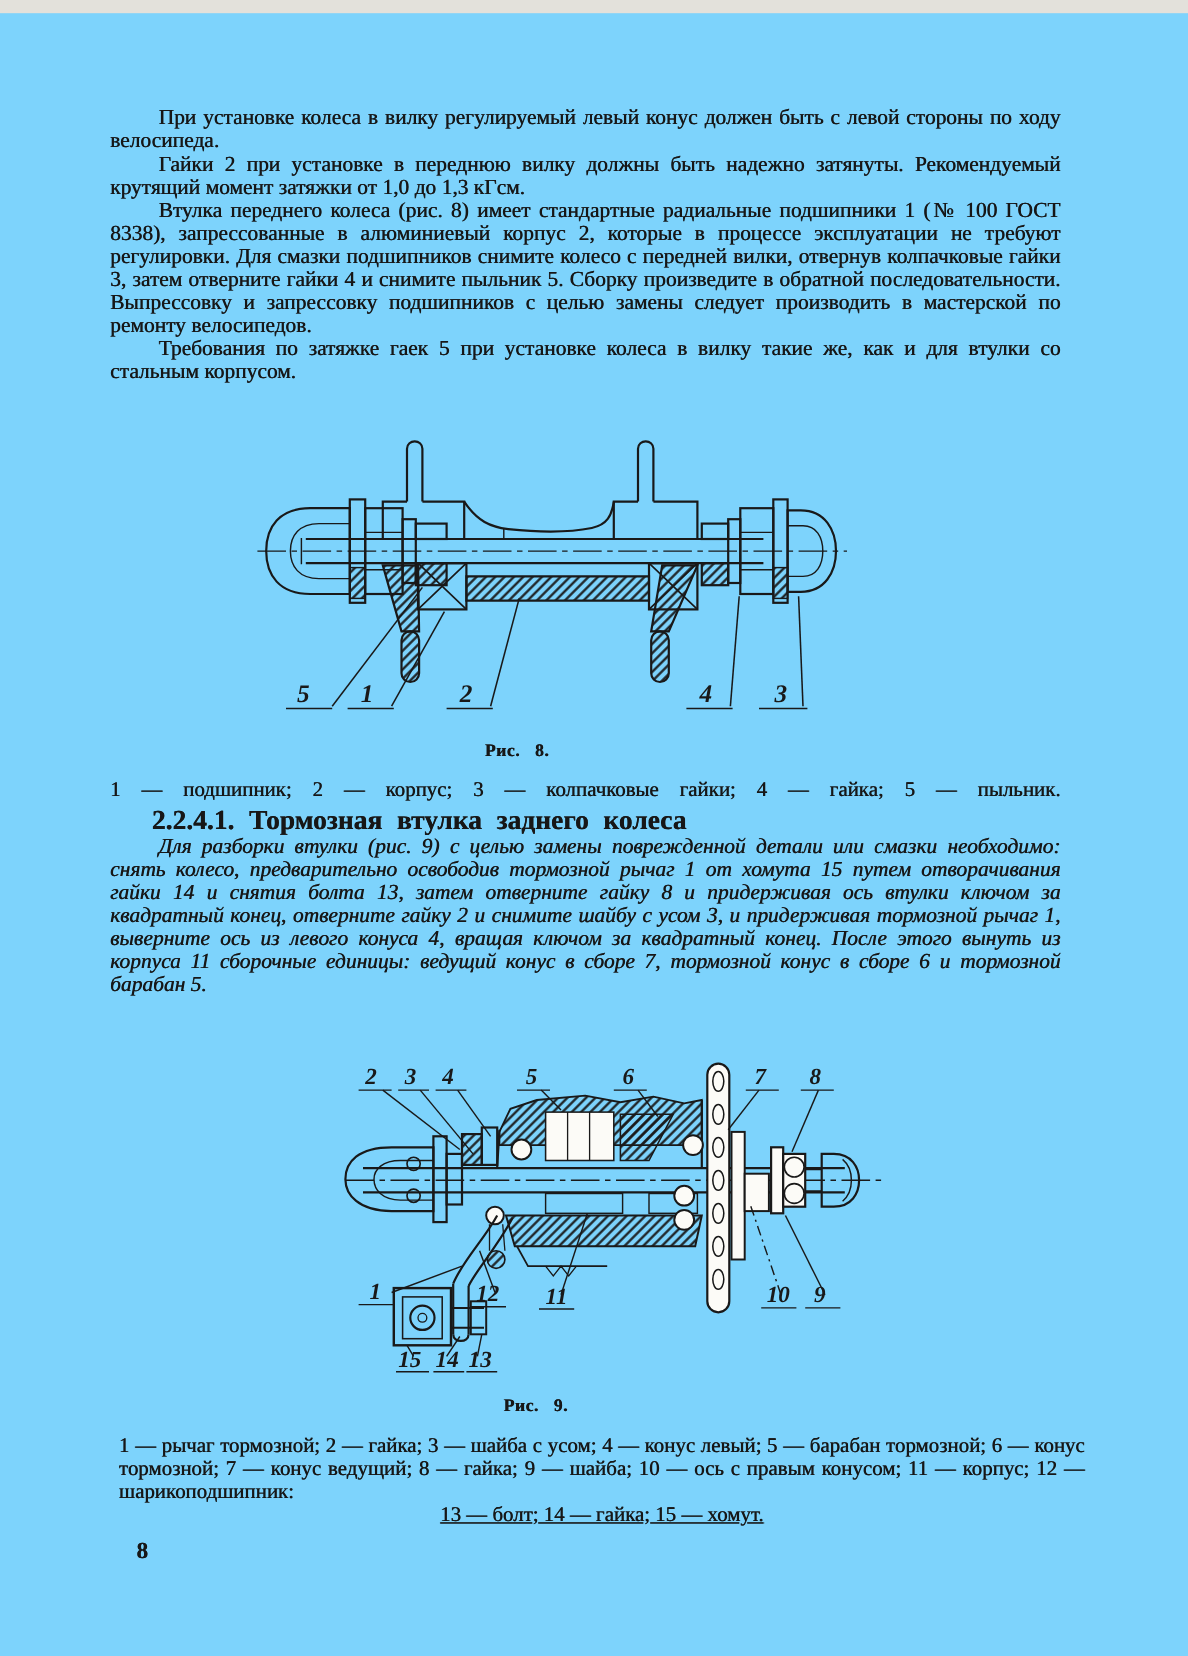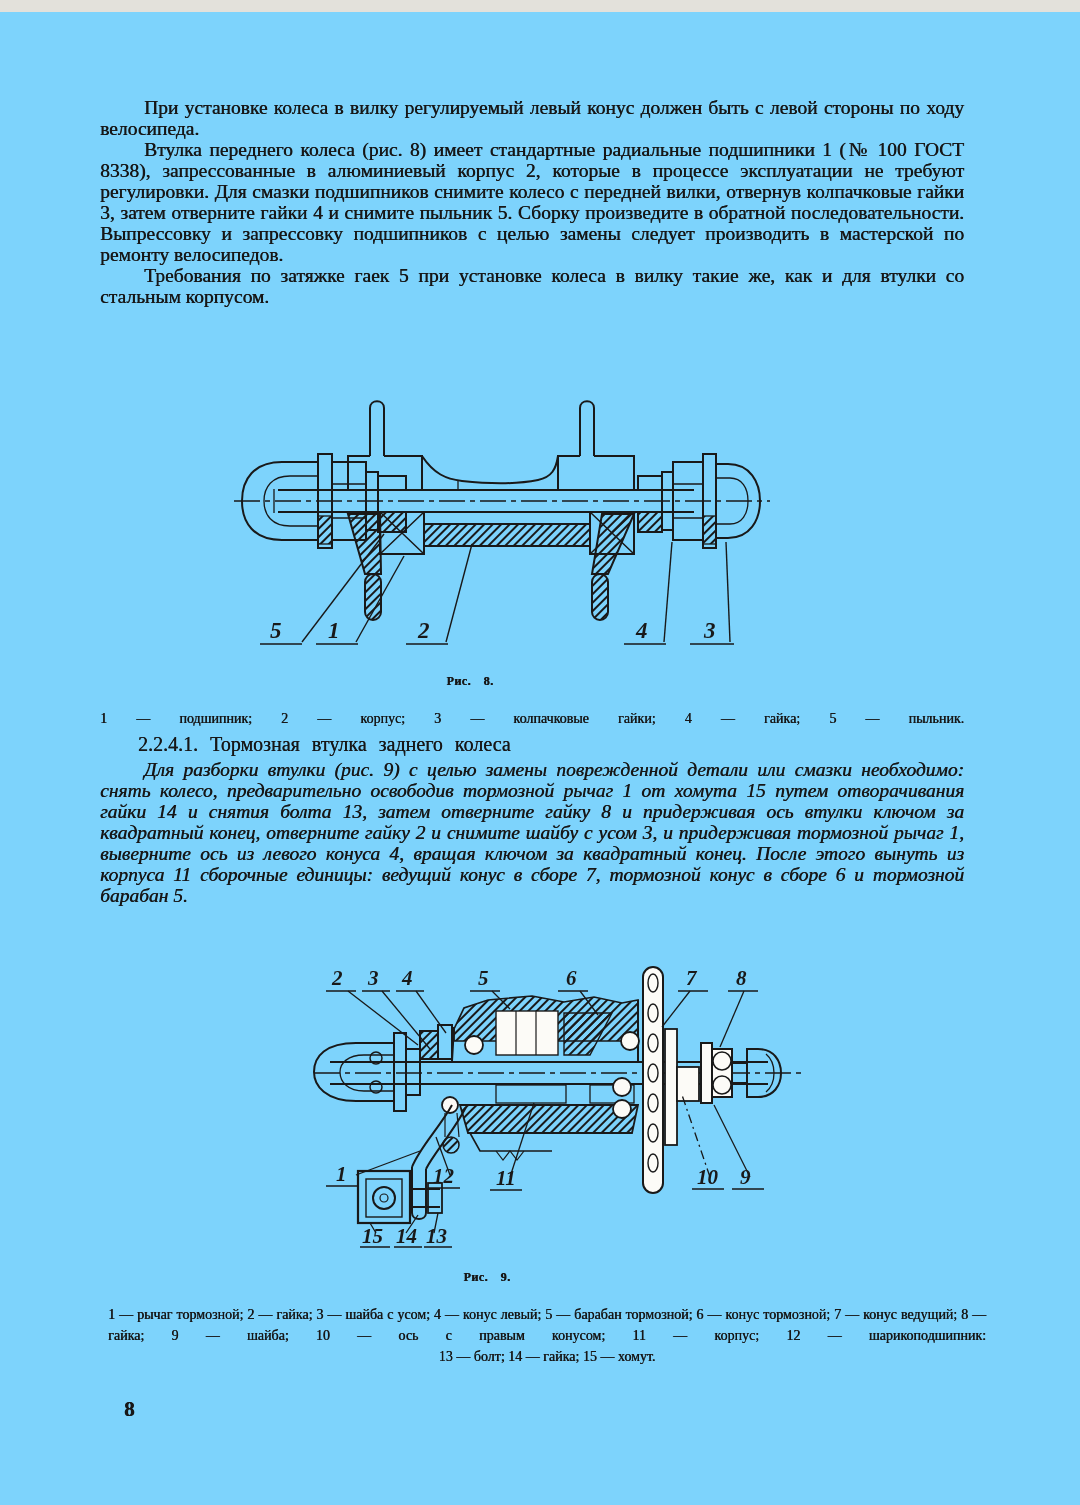--- a/index.html
+++ b/index.html
@@ -16,43 +16,44 @@
   .txt{
     position:absolute;
     font-size:19.5px;
     line-height:21px;
     text-align:justify;
     text-shadow:0.45px 0 0 currentColor;
   }
   .txt p{margin:0;text-indent:44px;}
   .fig-title{
     position:absolute;
-    font-size:12px;
+    font-size:16px;
     font-weight:bold;
     word-spacing:9px;
     letter-spacing:0.5px;
     text-align:center;
     text-shadow:0.4px 0 0 currentColor;
   }
   .caption{
     position:absolute;
-    font-size:14px;
+    font-size:19px;
     line-height:21px;
     text-align:justify;
     text-align-last:justify;
     text-shadow:0.45px 0 0 currentColor;
   }
   .caption-center{
     text-align:right;
     text-align-last:center !important;
+    text-decoration:underline;
   }
   .heading{
     position:absolute;
-    font-size:20px;
-    font-weight:normal;
+    font-size:25px;
+    font-weight:bold;
     word-spacing:7px;
     text-shadow:0.3px 0 0 currentColor;
   }
   .figure{position:absolute;}
   .page-number{
     position:absolute;
     font-size:21px;
     font-weight:bold;
     text-shadow:0.4px 0 0 currentColor;
   }
@@ -63,20 +64,21 @@
     fill:#191919;
   }
 </style>
 </head>
 <body>
 
 <div class="page">
 
   <div class="txt" style="top:85px;left:100px;width:864px;">
     <p>При установке колеса в вилку регулируемый левый конус должен быть с левой стороны по ходу велосипеда.</p>
+    <p>Гайки 2 при установке в переднюю вилку должны быть надежно затянуты. Рекомендуемый крутящий момент затяжки от 1,0 до 1,3 кГсм.</p>
     <p>Втулка переднего колеса (рис. 8) имеет стандартные радиальные подшипники 1 (№ 100 ГОСТ 8338), запрессованные в алюминиевый корпус 2, которые в процессе эксплуатации не требуют регулировки. Для смазки подшипников снимите колесо с передней вилки, отвернув колпачковые гайки 3, затем отверните гайки 4 и снимите пыльник 5. Сборку произведите в обратной последовательности. Выпрессовку и запрессовку подшипников с целью замены следует производить в мастерской по ремонту велосипедов.</p>
     <p>Требования по затяжке гаек 5 при установке колеса в вилку такие же, как и для втулки со стальным корпусом.</p>
   </div>
 
   <div class="figure" style="top:380px;left:222px;width:560px;height:272px;">
     <svg width="560" height="272" viewBox="0 0 560 272">
       <defs>
         <pattern id="ht8" patternUnits="userSpaceOnUse" width="6" height="6" patternTransform="rotate(45)">
           <line x1="3" y1="0" x2="3" y2="6" stroke="#191919" stroke-width="2"></line>
         </pattern>

